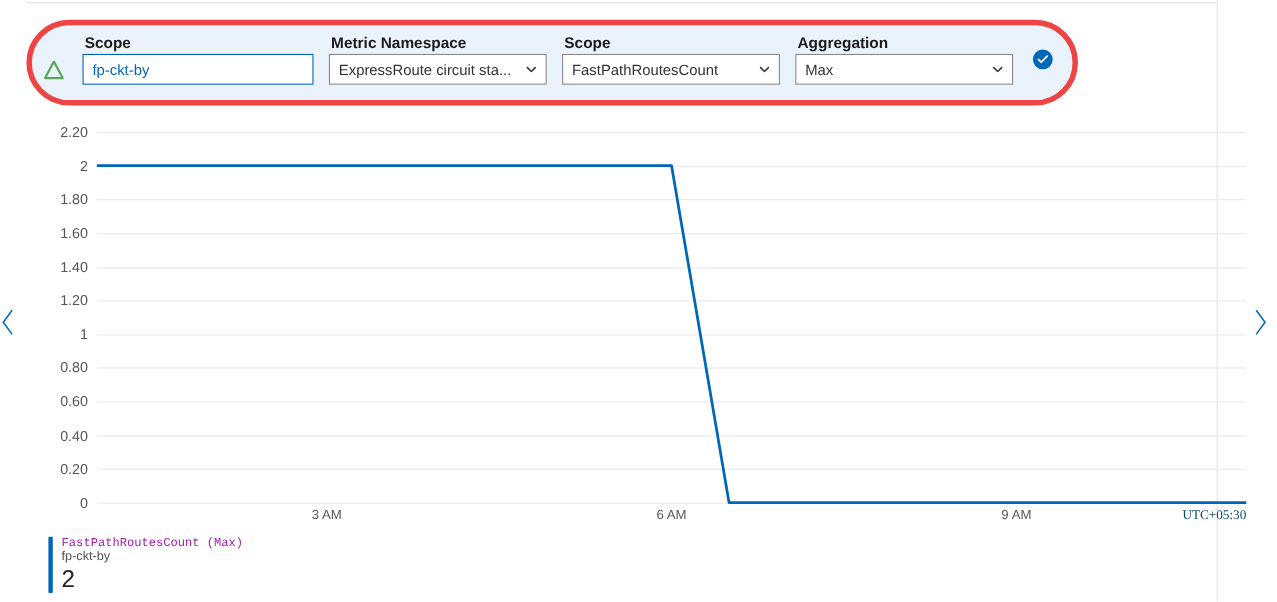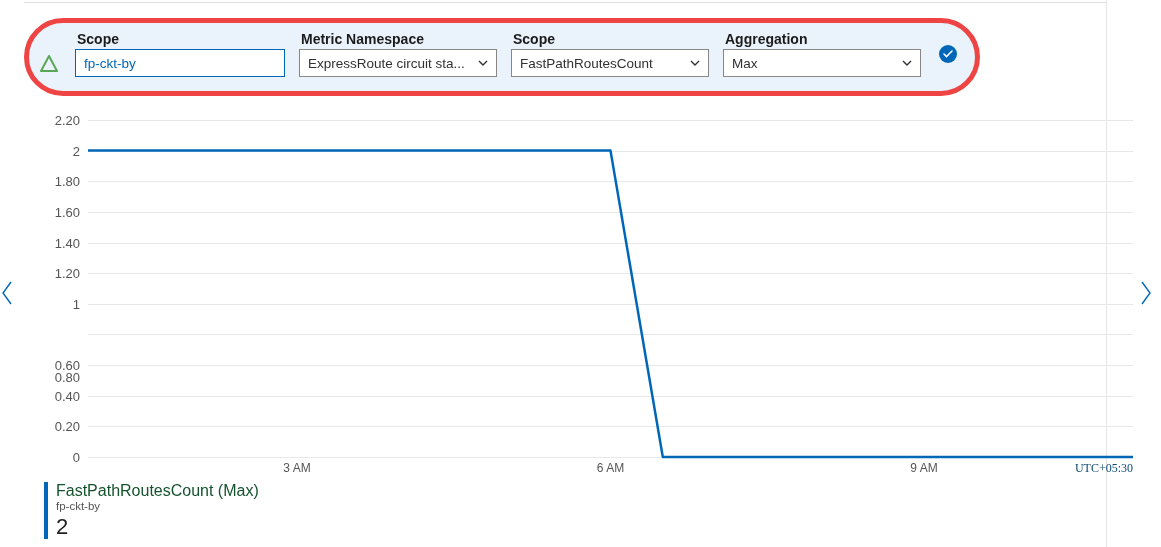--- a/index.html
+++ b/index.html
@@ -145,21 +145,21 @@
     bottom: 8px;
     display:flex;
     align-items:stretch;
     gap:8px;
   }
   .legend-bar {
     width:4px;
     background:#0067b8;
   }
   .legend-text { line-height:1.15; }
-  .legend-title { font-size:16px; color:#14532d; }
+  .legend-title { font-size:11px; color:#a21caf;font-family:Liberation Mono, monospace; }
   .legend-sub   { font-size:11.5px; color:#555; }
   .legend-value { font-size:22px; color:#222; }
 
   
   .right-border {
     position:absolute; top:0; bottom:0; right:54px;
     width:1px; background:#e6e6e6;
   }
 </style>
 </head>
@@ -240,21 +240,21 @@
 <div class="chart-wrap" id="chart">
     <div class="gridline" style="top: 337px;"></div>
     <div class="y-label" style="top: 337px;">0</div>
     <div class="gridline" style="top: 306.364px;"></div>
     <div class="y-label" style="top: 306.364px;">0.20</div>
     <div class="gridline" style="top: 275.727px;"></div>
     <div class="y-label" style="top: 275.727px;">0.40</div>
     <div class="gridline" style="top: 245.091px;"></div>
     <div class="y-label" style="top: 245.091px;">0.60</div>
     <div class="gridline" style="top: 214.455px;"></div>
-    <div class="y-label" style="top: 214.455px; margin-top: 43px;">0.80</div>
+    <div class="y-label" style="top: 214.455px;">0.80</div>
     <div class="gridline" style="top: 183.818px;"></div>
     <div class="y-label" style="top: 183.818px;">1</div>
     <div class="gridline" style="top: 153.182px;"></div>
     <div class="y-label" style="top: 153.182px;">1.20</div>
     <div class="gridline" style="top: 122.545px;"></div>
     <div class="y-label" style="top: 122.545px;">1.40</div>
     <div class="gridline" style="top: 91.9091px;"></div>
     <div class="y-label" style="top: 91.9091px;">1.60</div>
     <div class="gridline" style="top: 61.2727px;"></div>
     <div class="y-label" style="top: 61.2727px;">1.80</div>

